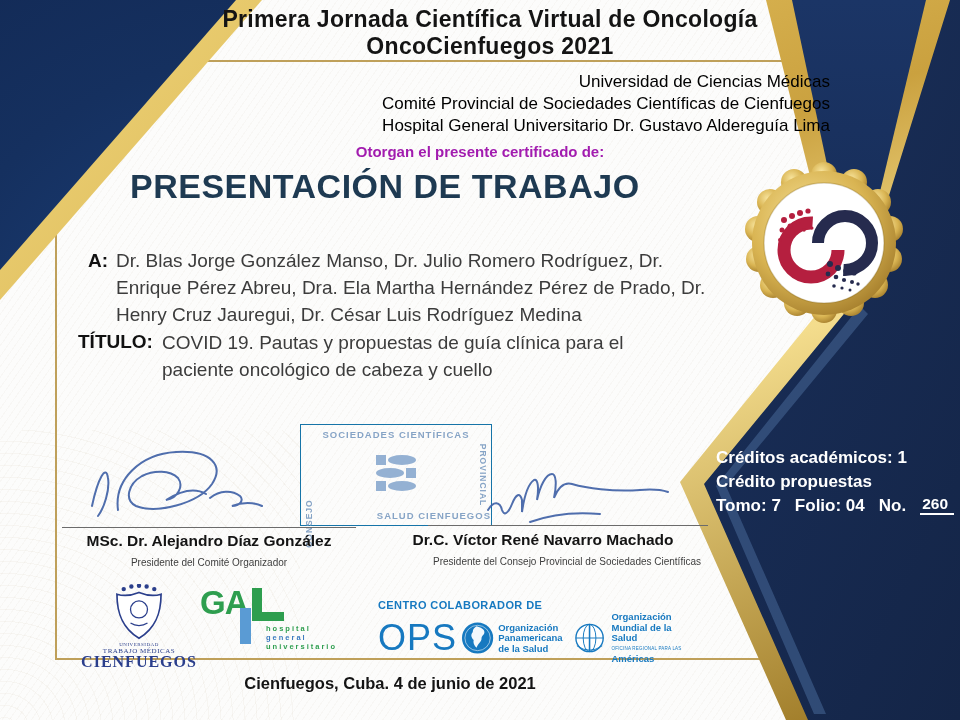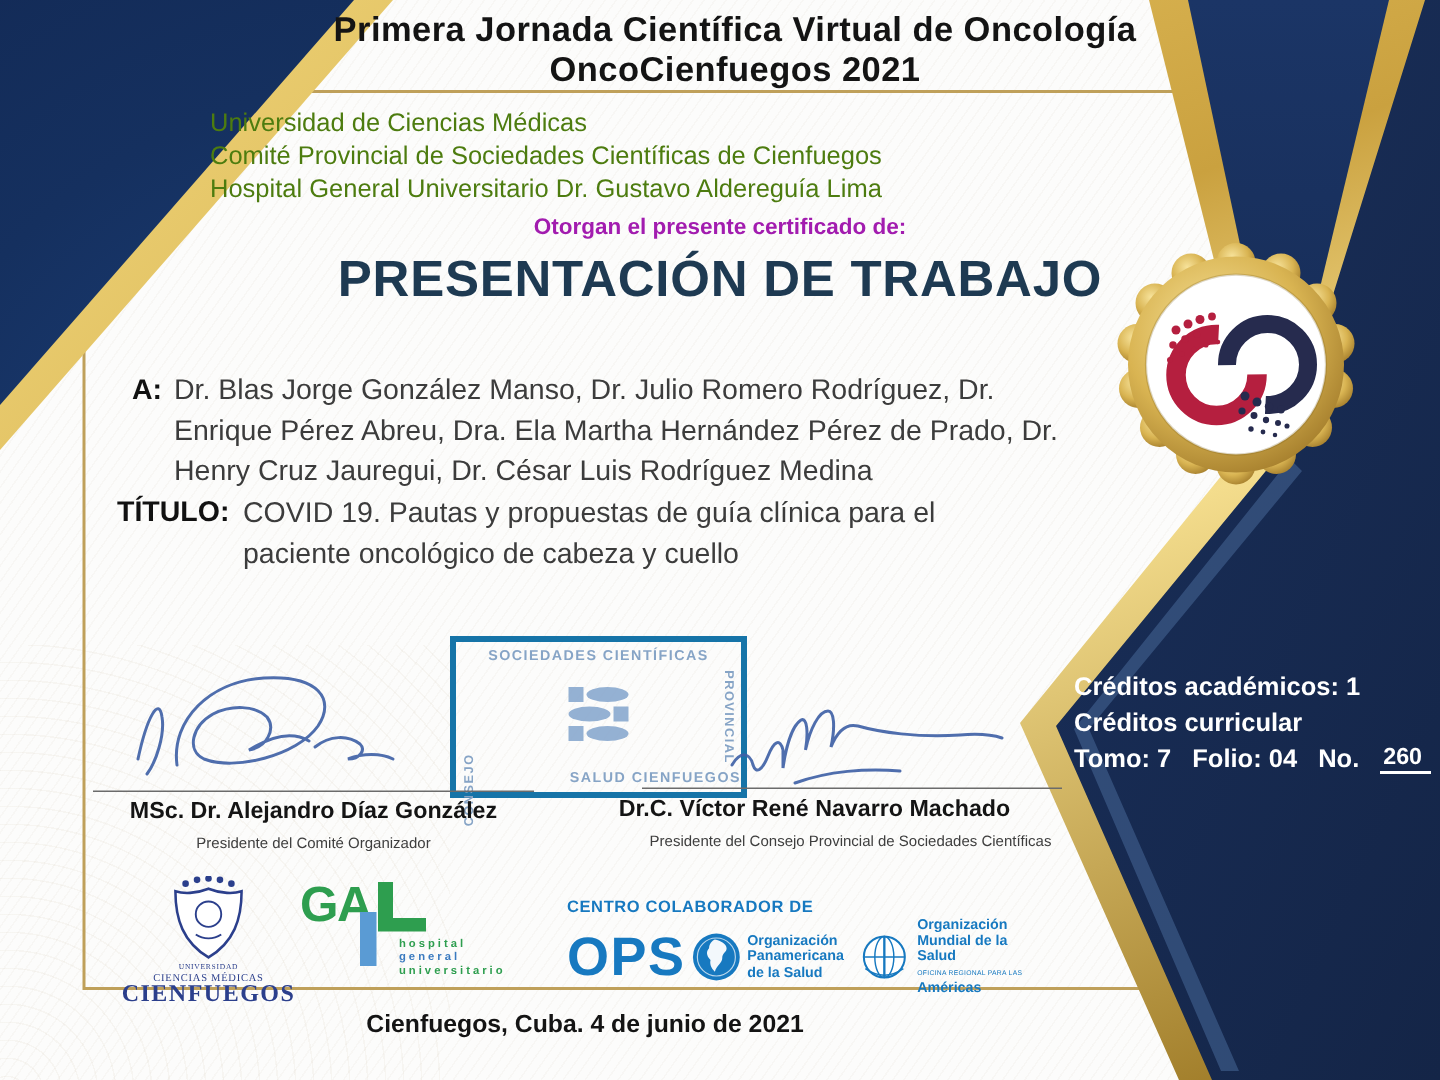--- a/index.html
+++ b/index.html
@@ -32,39 +32,39 @@
     clip-path:polygon(792px 0,926px 0,855px 296px);}
   .r-main{position:absolute;inset:0;
     background:linear-gradient(115deg,#203c6e 0%,#1b3260 45%,#142547 100%);
     clip-path:polygon(950px 0,960px 0,960px 720px,808px 720px,704px 484px,857px 298px);}
   .r-seam{position:absolute;inset:0;background:#3f5d8c;opacity:.65;
     clip-path:polygon(860px 306px,716px 486px,814px 714px,826px 714px,726px 486px,868px 314px);}
 
   
   .hdr-title{position:absolute;left:150px;top:6px;width:680px;z-index:3;text-align:center;
     font-weight:bold;font-size:23px;line-height:27px;color:#141414;letter-spacing:.3px;}
-  .hdr-orgs{position:absolute;left:140px;top:71px;width:690px;z-index:3;text-align:left;
-    font-size:17px;line-height:22px;color:#4d7c0f;}
+  .hdr-orgs{position:absolute;left:140px;top:71px;width:690px;z-index:3;text-align:right;
+    font-size:17px;line-height:22px;color:#000000;}
   .grant{position:absolute;left:140px;top:143px;width:680px;z-index:3;text-align:center;
     font-weight:bold;font-size:15px;color:#a21caf;}
-  .cert-title{position:absolute;left:130px;top:167px;width:700px;z-index:3;text-align:center;
+  .cert-title{position:absolute;left:130px;top:167px;width:700px;z-index:3;text-align:left;
     font-weight:bold;font-size:34px;color:#1e3a52;letter-spacing:.5px;}
 
   
   .lbl{position:absolute;z-index:3;font-weight:bold;color:#111;font-size:19px;}
   .awardee-label{left:88px;top:250px;}
   .awardee{position:absolute;left:116px;top:247px;width:600px;z-index:3;
     font-size:19px;line-height:27px;color:#3c3c3c;}
   .title-label{left:78px;top:331px;}
   .work-title{position:absolute;left:162px;top:329px;width:522px;z-index:3;
     font-size:19px;line-height:27px;color:#3c3c3c;}
 
   
   .stamp{position:absolute;left:300px;top:424px;width:190px;height:100px;z-index:3;
-    border:4px solid #0369a1;color:#7d9dc2;opacity:.92;}
+    border:1px solid #0369a1;color:#7d9dc2;opacity:.92;}
   .stamp-top{position:absolute;left:0;top:4px;width:100%;text-align:center;
     font-size:9.5px;letter-spacing:1px;font-weight:bold;}
   .stamp-bottom{position:absolute;left:0;bottom:4px;width:100%;text-align:right;
     font-size:9.5px;letter-spacing:1px;font-weight:bold;}
   .stamp-left,.stamp-right{position:absolute;top:50%;font-size:8.5px;letter-spacing:1px;font-weight:bold;}
   .stamp-left{left:3px;transform:translateY(-50%);writing-mode:vertical-rl;rotate:180deg;}
   .stamp-right{right:3px;transform:translateY(-50%);writing-mode:vertical-rl;}
   .stamp-s{position:absolute;left:50%;top:50%;transform:translate(-50%,-50%);}
 
   
@@ -90,21 +90,21 @@
   .gal-acr{position:absolute;left:0;top:-4px;font-weight:bold;font-size:33px;color:#2e9e4f;letter-spacing:-1px;}
   .gal-bar-g{position:absolute;left:52px;top:0;width:10px;height:33px;background:#2e9e4f;}
   .gal-bar-g2{position:absolute;left:62px;top:24px;width:22px;height:9px;background:#2e9e4f;}
   .gal-bar-b{position:absolute;left:40px;top:20px;width:11px;height:36px;background:#5a9bd4;}
   .gal-text{position:absolute;left:66px;top:36px;font-size:7.5px;font-weight:bold;letter-spacing:2px;line-height:9px;}
   .gal-green{color:#2e9e4f;} .gal-blue{color:#3a7abf;}
 
   .logo-ops{position:absolute;left:378px;top:599px;width:320px;z-index:3;color:#1779c0;}
   .ops-header{font-size:11px;font-weight:bold;letter-spacing:.4px;}
   .ops-row{display:flex;align-items:center;margin-top:1px;}
-  .ops-acr{font-weight:bold;font-size:36px;letter-spacing:1px;line-height:36px;}
+  .ops-acr{font-weight:normal;font-size:36px;letter-spacing:1px;line-height:36px;}
   .ops-col{font-size:9.5px;font-weight:bold;line-height:10.5px;margin-left:4px;}
   .ops-who-col{font-size:9.5px;font-weight:bold;line-height:10.5px;margin-left:4px;}
   .ops-tiny{font-size:4.5px;font-weight:normal;letter-spacing:.2px;}
   .ops-americas{font-size:9.5px;font-weight:bold;}
   .ops-gap{width:10px;}
 
   .date{position:absolute;left:180px;top:674px;width:420px;z-index:3;text-align:center;
     font-weight:bold;font-size:16.5px;color:#141414;}
 
   
@@ -178,41 +178,41 @@
       <path d="M6,44 C12,34 18,36 20,44 C22,50 26,48 30,38 C34,28 38,26 40,34 L40,46 C42,32 46,18 52,14 C56,12 57,22 55,34 C58,20 64,8 70,8 C74,8 75,18 72,32 C76,22 82,16 90,18 C104,22 130,26 158,24 C170,23 180,24 186,26"></path>
       <path d="M48,56 C70,48 96,46 118,48"></path>
     </g>
   </svg>
   <div class="sig-line" style="left:428px;top:525px;width:280px;"></div>
   <div class="sig-name" style="left:368px;top:531px;width:350px;text-align:center;">Dr.C. Víctor René Navarro Machado</div>
   <div class="sig-role" style="left:402px;top:552px;width:330px;">Presidente del Consejo Provincial de Sociedades Científicas</div>
 
   <div class="credits">
     <div>Créditos académicos: 1</div>
-    <div>Créditos curricular</div>
+    <div>Crédito propuestas</div>
     <div class="cred-row">
       <span>Tomo: 7</span><span>Folio: 04</span><span>No.</span><span class="no-value">260</span>
     </div>
   </div>
 
   <div class="logo-univ">
     <svg width="54" height="56" viewBox="0 0 60 66">
       <g stroke="#2b3f8c" fill="none" stroke-width="2">
         <circle cx="12" cy="6" r="1.6" fill="#2b3f8c"></circle>
           <circle cx="21" cy="3" r="1.6" fill="#2b3f8c"></circle>
         <circle cx="30" cy="2" r="1.6" fill="#2b3f8c"></circle>
           <circle cx="39" cy="3" r="1.6" fill="#2b3f8c"></circle>
         <circle cx="48" cy="6" r="1.6" fill="#2b3f8c"></circle>
         <path d="M30,10 C40,14 50,14 56,12 C56,34 50,52 30,64 C10,52 4,34 4,12 C10,14 20,14 30,10 Z" fill="#ffffff"></path>
         <circle cx="30" cy="30" r="10" stroke-width="1.5"></circle>
         <path d="M20,46 C26,50 34,50 40,46" stroke-width="1.5"></path>
       </g>
     </svg>
     <div class="univ-l1">UNIVERSIDAD</div>
-    <div class="univ-l2">CIENCIAS MÉDICAS</div>
+    <div class="univ-l2">TRABAJO MÉDICAS</div>
     <div class="univ-l3">CIENFUEGOS</div>
   </div>
 
   <div class="logo-gal">
     <div class="gal-acr">GA</div>
     <div class="gal-bar-g"></div>
     <div class="gal-bar-g2"></div>
     <div class="gal-bar-b"></div>
     <div class="gal-text">
       <div class="gal-green">hospital</div>

